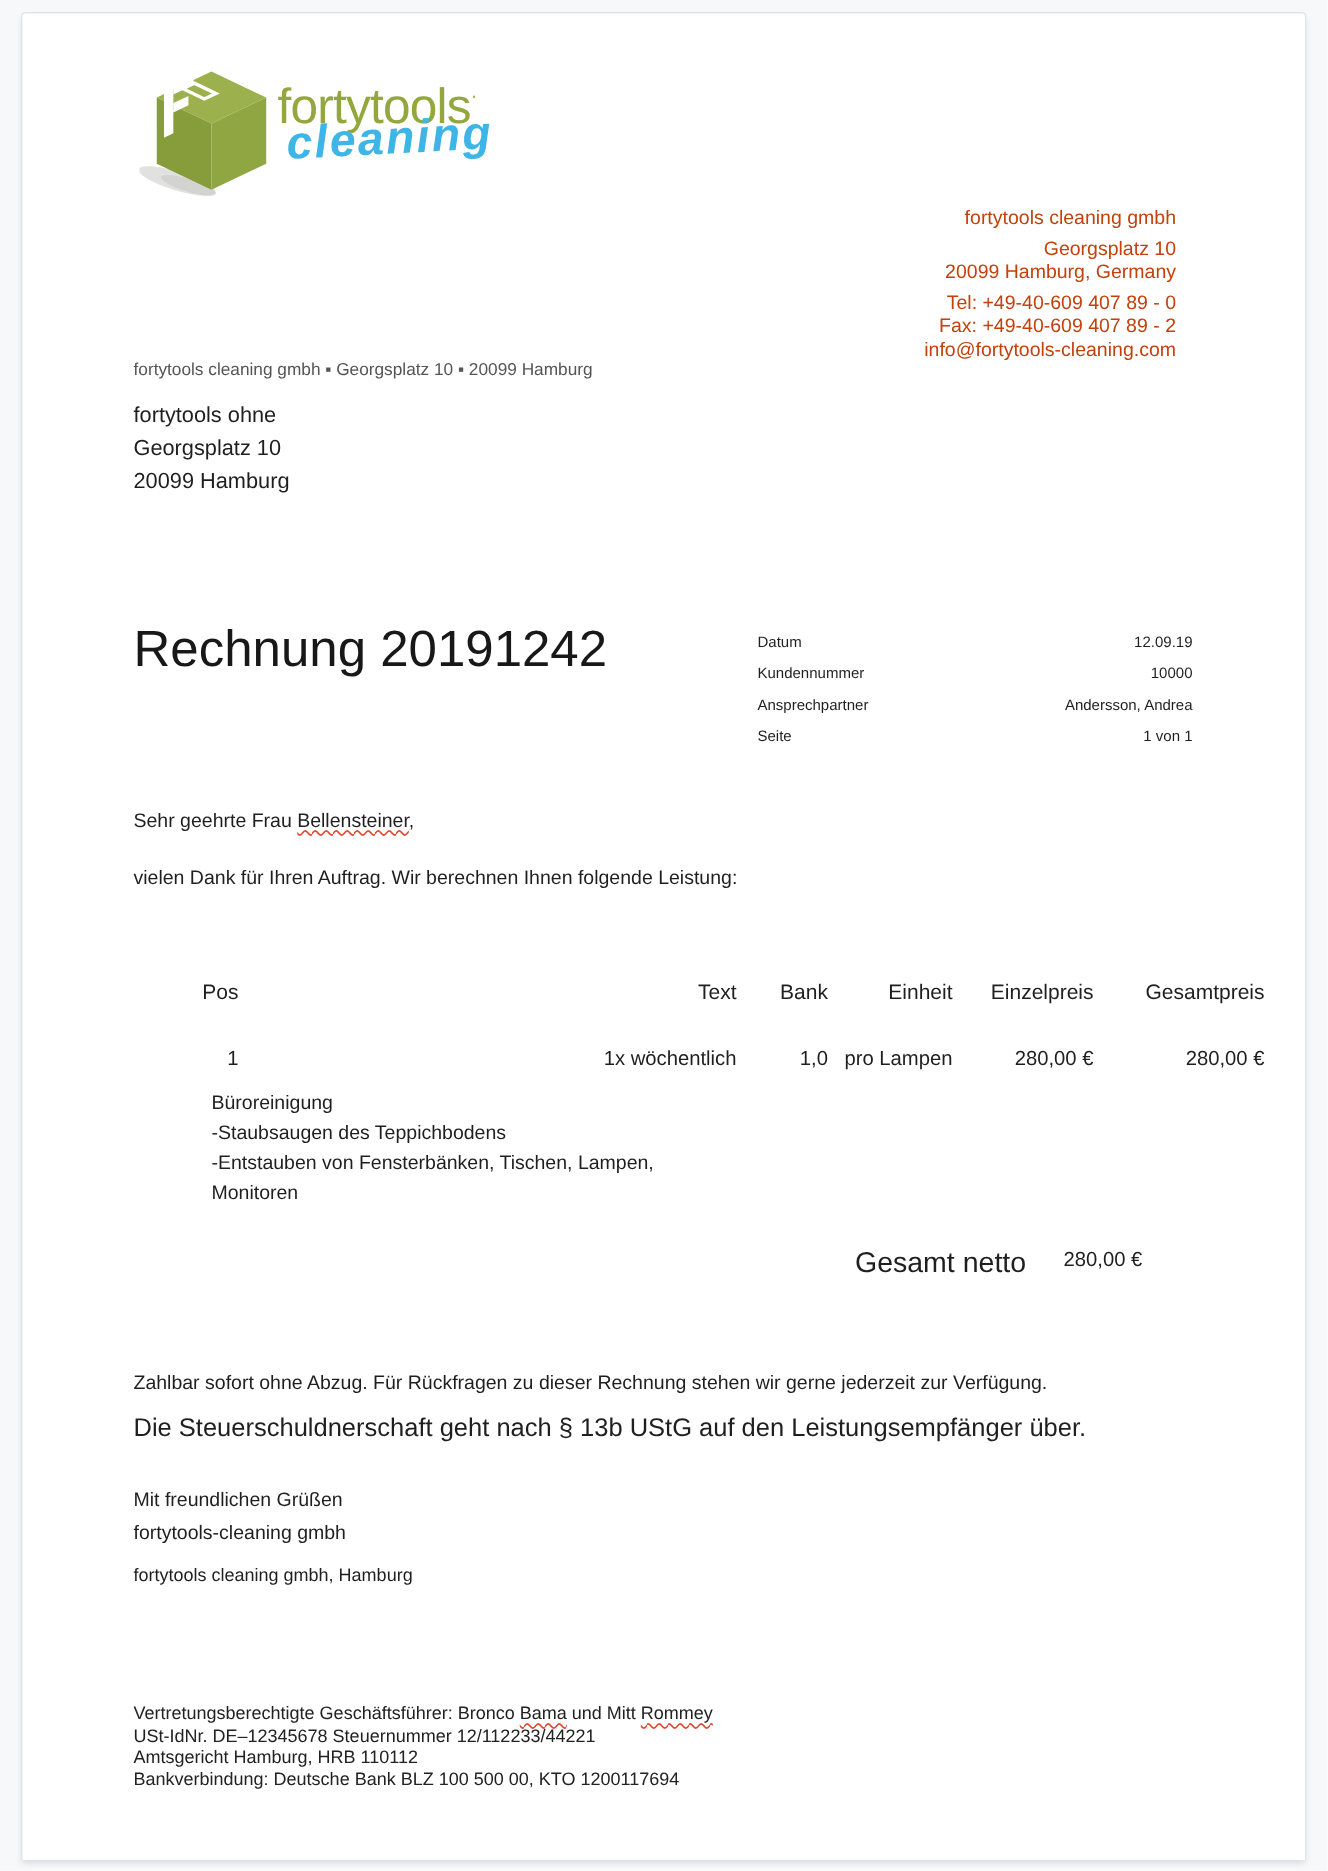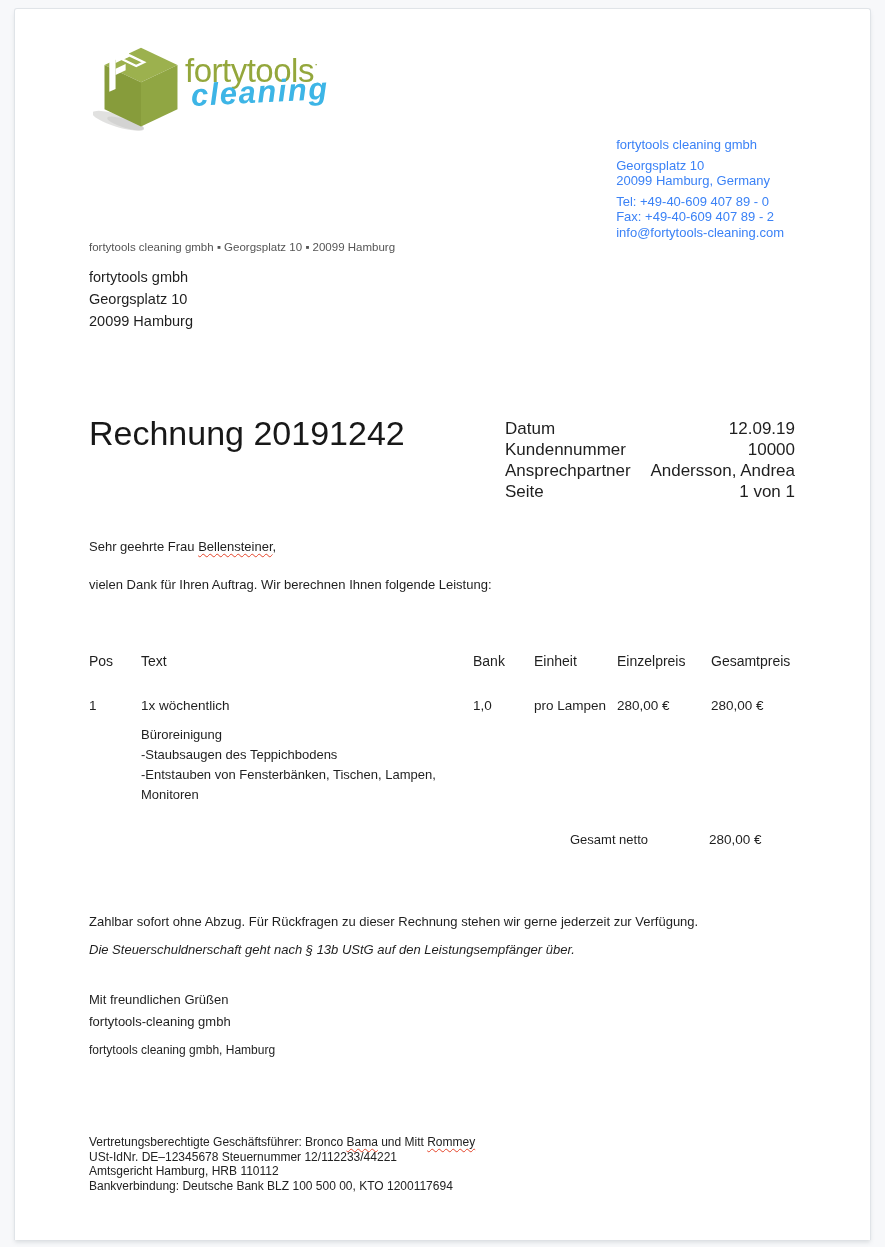--- a/index.html
+++ b/index.html
@@ -18,44 +18,44 @@
     overflow:hidden;
   }
   .abs{position:absolute;}
   
   #logo-icon{left:78px;top:34px;}
   #brand-text{left:170px;top:38px;font-size:33px;line-height:33px;color:#94a73c;letter-spacing:-0.5px;text-align:center;}
   #brand-mark{font-size:13px;vertical-align:14px;}
   #brand-sub{left:176px;top:70px;font-size:31px;line-height:34px;color:#3db5e6;
     font-weight:bold;font-style:italic;letter-spacing:1.5px;transform:rotate(-3deg);transform-origin:left center;}
   
-  #hdr-address{right:86px;top:128px;text-align:left;font-size:13px;line-height:15.5px;color:#3b82f6;}
+  #hdr-address{right:86px;top:128px;text-align:right;font-size:13px;line-height:15.5px;color:#c2410c;}
   #hdr-address .gap{margin-bottom:5px;}
   
   #sender-line{left:74px;top:232px;font-size:11.5px;color:#555;}
   #recipient{left:74px;top:257px;font-size:14.5px;line-height:22px;}
   
   #invoice-title{left:74px;top:409px;font-size:34px;line-height:30px;color:#181818;}
-  #meta-block{left:490px;top:409px;width:290px;font-size:17px;line-height:21px;}
+  #meta-block{left:490px;top:409px;width:290px;font-size:10px;line-height:21px;}
   .meta-row{display:flex;justify-content:space-between;}
   
   #salutation{left:74px;top:530px;font-size:13px;}
   #intro{left:74px;top:568px;font-size:13px;}
   .misspell{text-decoration:underline;text-decoration-style:wavy;text-decoration-color:#e4442a;
     text-decoration-thickness:1px;text-underline-offset:2px;}
   
-  .trow{left:74px;width:736px;display:grid;grid-template-columns:52px 332px 61px 83px 94px 114px;}
+  .trow{left:92px;width:736px;display:grid;grid-template-columns:52px 332px 61px 83px 94px 114px;text-align:right;}
   #table-head{top:644px;font-size:14px;}
   #table-item{top:689px;font-size:13.5px;}
   #item-desc{left:126px;top:716px;font-size:13px;line-height:20px;}
-  #total-label{left:555px;top:823px;font-size:13px;}
+  #total-label{left:555px;top:823px;font-size:19px;}
   #total-value{left:694px;top:823px;font-size:13.5px;}
   
   #note-1{left:74px;top:905px;font-size:13px;}
-  #note-2{left:74px;top:933px;font-size:13px;font-style:italic;}
+  #note-2{left:74px;top:933px;font-size:17px;}
   #closing{left:74px;top:980px;font-size:13px;line-height:21.5px;}
   #sig-note{left:74px;top:1034px;font-size:12px;}
   #footer-block{left:74px;top:1126px;font-size:12px;line-height:14.5px;color:#222;}
 </style>
 </head>
 <body>
 
 <div class="paper">
 
   <div class="abs" id="logo-icon">
@@ -89,21 +89,21 @@
     <div class="gap">fortytools cleaning gmbh</div>
     <div>Georgsplatz 10</div>
     <div class="gap">20099 Hamburg, Germany</div>
     <div>Tel: +49-40-609 407 89 - 0</div>
     <div>Fax: +49-40-609 407 89 - 2</div>
     <div>info@fortytools-cleaning.com</div>
   </div>
 
   <div class="abs" id="sender-line">fortytools cleaning gmbh ▪ Georgsplatz 10 ▪ 20099 Hamburg</div>
   <div class="abs" id="recipient">
-    <div>fortytools gmbh</div>
+    <div>fortytools ohne</div>
     <div>Georgsplatz 10</div>
     <div>20099 Hamburg</div>
   </div>
 
   <div class="abs" id="invoice-title">Rechnung 20191242</div>
   <div class="abs" id="meta-block">
     <div class="meta-row">
       <span>Datum</span>
       <span>12.09.19</span>
     </div>

